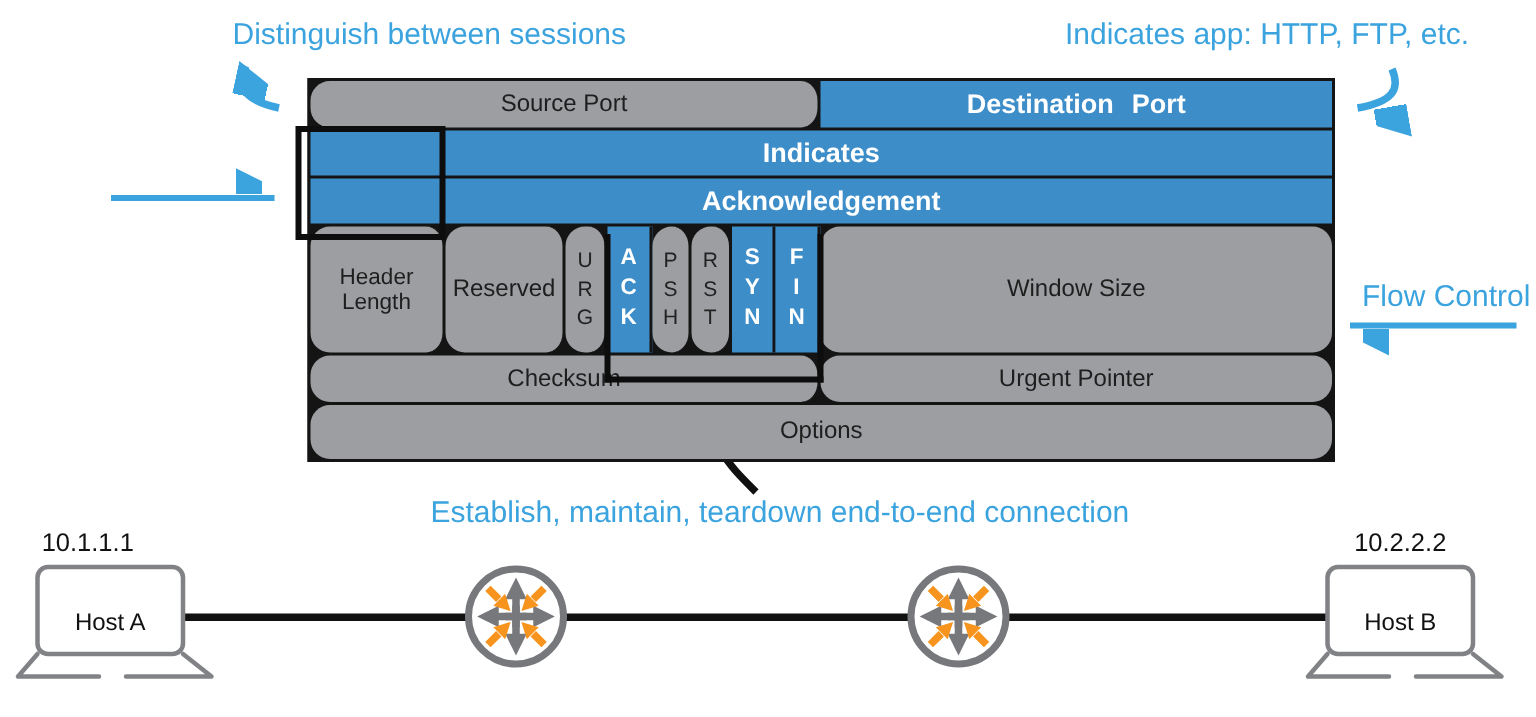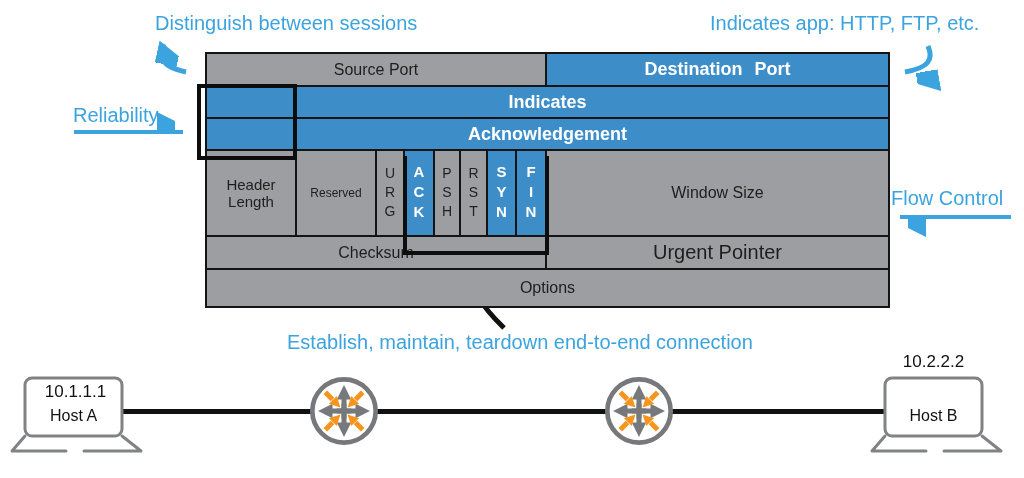--- a/index.html
+++ b/index.html
@@ -14,61 +14,61 @@
   }
   *{box-sizing:border-box;margin:0;padding:0;}
   body{background:#ffffff;font-family:"Liberation Sans", sans-serif;}
   .canvas{position:relative;width:1024px;height:478px;background:#fff;overflow:hidden;}
 
   
   .annotation{position:absolute;color:var(--annotation-blue);font-size:20px;white-space:nowrap;}
   .ann-sessions{left:155px;top:12px;text-align:right;}
   .ann-apps{left:710px;top:12px;}
   .ann-reliability{left:73px;top:104px;}
-  .ann-flow{left:891px;top:187px;}
+  .ann-flow{left:891px;top:187px;padding-left:17px;}
   .ann-connection{left:287px;top:331px;}
 
   
   .overlay{position:absolute;left:0;top:0;width:1024px;height:478px;pointer-events:none;}
   .blue-arrow{fill:none;stroke:var(--annotation-blue);}
   .black-arrow{fill:none;stroke:var(--link-black);}
   .head-blue-fill{fill:var(--annotation-blue);}
   .head-black-fill{fill:var(--link-black);}
 
   
   .tcp-table{position:absolute;left:205px;top:52px;width:685px;border:2px solid var(--border-dark);background:var(--border-dark);}
   .trow{display:flex;border-bottom:2px solid var(--border-dark);}
   .trow:last-child{border-bottom:none;}
   .r1{height:33px;} .r2{height:32px;} .r3{height:32px;} .r4{height:86px;} .r5{height:33px;} .r6{height:36px;align-items:center;}
   .cell{display:flex;align-items:center;justify-content:center;text-align:center;
         border-right:2px solid var(--border-dark);height:100%;overflow:hidden;}
   .cell:last-child{border-right:none;}
-  .gray{background:var(--cell-gray);color:#1e1e1e;font-size:16px;}
+  .gray{background:var(--cell-gray);color:#1e1e1e;font-size:16px;border-radius:13px;}
   .blue{background:var(--cell-blue);color:#ffffff;font-weight:bold;font-size:18px;}
   .full{flex:1 1 auto;}
   .w-src{flex:0 0 340px;} .w-dst{flex:1 1 auto;word-spacing:7px;}
-  .w-hl{flex:0 0 90px;font-size:15px;line-height:1.15;} .w-res{flex:0 0 80px;font-size:12px;}
+  .w-hl{flex:0 0 90px;font-size:15px;line-height:1.15;} .w-res{flex:0 0 80px;font-size:16px;}
   .w-ws{flex:1 1 auto;font-size:16px;}
-  .w-chk{flex:0 0 340px;font-size:16px;} .w-urg{flex:1 1 auto;font-size:20px;}
+  .w-chk{flex:0 0 340px;font-size:16px;} .w-urg{flex:1 1 auto;font-size:16px;}
   .flag{writing-mode:vertical-lr;text-orientation:upright;letter-spacing:3px;font-size:14px;line-height:1;}
   .flag.gray{color:#222;font-weight:400;}
   .flag.blue{color:#fff;font-weight:700;font-size:15px;}
   .f-urg{flex:0 0 28px;} .f-ack{flex:0 0 30px;} .f-psh{flex:0 0 26px;}
   .f-rst{flex:0 0 27px;} .f-syn{flex:0 0 29px;} .f-fin{flex:0 0 30px;}
 
   
   .bracket-left{position:absolute;left:197px;top:84px;width:100px;height:76px;
                 border:4px solid #0d0d0d;background:transparent;}
   .bracket-flags{position:absolute;left:403px;top:156px;width:146px;height:99px;
                  border:4px solid #0d0d0d;border-top:none;background:transparent;}
 
   
   .link-line{position:absolute;left:118px;top:409px;width:772px;height:5px;background:var(--link-black);}
   .ip{position:absolute;width:97px;text-align:center;font-size:17px;color:#111;top:352px;}
-  .ip-a{left:27px;margin-top:30px;} .ip-b{left:885px;}
+  .ip-a{left:10px;} .ip-b{left:885px;}
   .host-label{position:absolute;display:flex;align-items:center;justify-content:center;
               font-size:16px;color:#111;width:97px;height:72px;top:380px;}
   .label-a{left:25px;} .label-b{left:885px;}
   .laptop{position:absolute;top:374px;width:136px;height:82px;}
   .laptop-a{left:8px;} .laptop-b{left:868px;}
   .lt-screen{fill:#ffffff;stroke:var(--laptop-gray);stroke-width:3;}
   .lt-base{fill:none;stroke:var(--laptop-gray);stroke-width:3;stroke-linejoin:round;stroke-linecap:round;}
   .router{position:absolute;top:375px;width:72px;height:72px;}
   .router-1{left:308px;} .router-2{left:603px;}
   .rt-circle{fill:#ffffff;stroke:var(--router-gray);stroke-width:6.5;}
@@ -93,21 +93,20 @@
     </defs>
     <path d="M164,44 C157,58 163,67 186,72" stroke-width="5" class="blue-arrow" marker-end="url(#head-blue)"></path>
     <path d="M928,46 C934,60 928,68 905,72" stroke-width="5" class="blue-arrow" marker-end="url(#head-blue)"></path>
     <path d="M74,132 L183,132" stroke-width="4" class="blue-arrow" marker-end="url(#head-blue)"></path>
     <path d="M1011,217 L900,217" stroke-width="4" class="blue-arrow" marker-end="url(#head-blue)"></path>
     <path d="M504,328 C486,310 471,296 477,267" stroke-width="5" class="black-arrow" marker-end="url(#head-black)"></path>
   </svg>
 
   <div class="annotation ann-sessions">Distinguish between sessions</div>
   <div class="annotation ann-apps">Indicates app: HTTP, FTP, etc.</div>
-  <div class="annotation ann-reliability">Reliability</div>
   <div class="annotation ann-flow">Flow Control</div>
   <div class="annotation ann-connection">Establish, maintain, teardown end-to-end connection</div>
 
   <div class="tcp-table">
     <div class="trow r1">
       <div class="cell gray w-src">Source Port</div>
       <div class="cell blue w-dst">Destination Port</div>
     </div>
     <div class="trow r2">
       <div class="cell blue full">Indicates</div>

